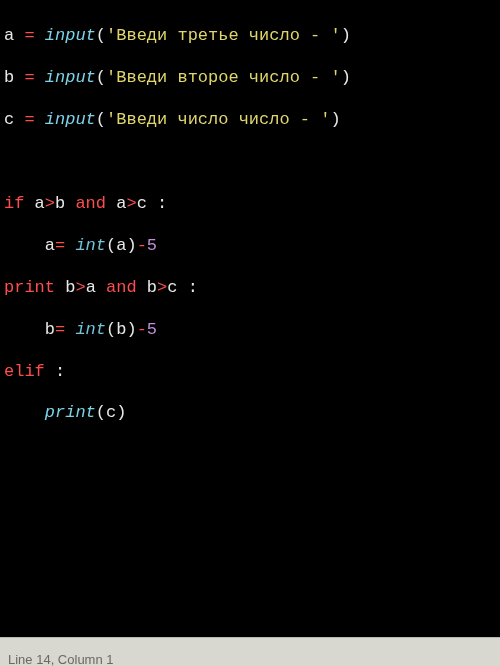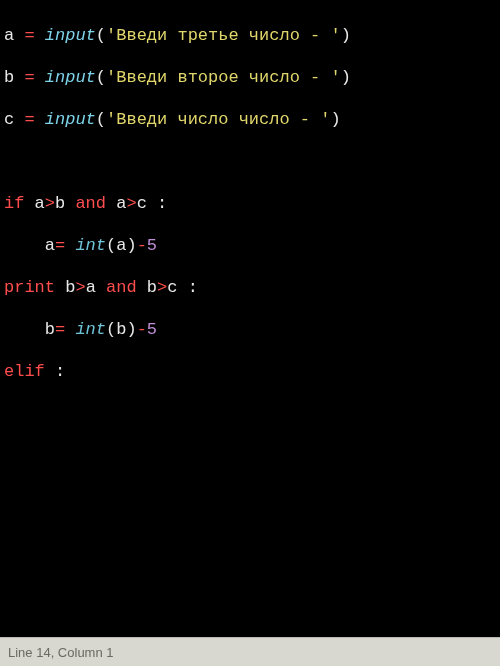--- a/index.html
+++ b/index.html
@@ -33,33 +33,33 @@
     .tok-punct { color: #e8e8e8; }
     .statusbar {
       height: 24px;
       background: #d8d8d0;
       border-top: 1px solid #b8b8b0;
       padding: 14px 8px;
       font-family: sans-serif;
       font-size: 13px;
       color: #6a6a62;
       display: flex;
-      align-items: center;
     }
   </style>
 </head>
 <body>
 
 <div class="editor">
 <div class="line"><span class="tok-var">a</span> <span class="tok-op">=</span> <span class="tok-func">input</span><span class="tok-paren">(</span><span class="tok-str">'Введи третье число - '</span><span class="tok-paren">)</span></div>
 <div class="line"><span class="tok-var">b</span> <span class="tok-op">=</span> <span class="tok-func">input</span><span class="tok-paren">(</span><span class="tok-str">'Введи второе число - '</span><span class="tok-paren">)</span></div>
 <div class="line"><span class="tok-var">c</span> <span class="tok-op">=</span> <span class="tok-func">input</span><span class="tok-paren">(</span><span class="tok-str">'Введи число число - '</span><span class="tok-paren">)</span></div>
 <div class="line"> </div>
 <div class="line"><span class="tok-kw">if</span> <span class="tok-var">a</span><span class="tok-op">&gt;</span><span class="tok-var">b</span> <span class="tok-kw">and</span> <span class="tok-var">a</span><span class="tok-op">&gt;</span><span class="tok-var">c</span><span class="tok-punct"> :</span></div>
 <div class="line"><span>    </span><span class="tok-var">a</span><span class="tok-op">=</span><span> </span><span class="tok-funcint">int</span><span class="tok-paren">(</span><span class="tok-var">a</span><span class="tok-paren">)</span><span class="tok-op">-</span><span class="tok-num">5</span></div>
 <div class="line"><span class="tok-kw">print</span> <span class="tok-var">b</span><span class="tok-op">&gt;</span><span class="tok-var">a</span> <span class="tok-kw">and</span> <span class="tok-var">b</span><span class="tok-op">&gt;</span><span class="tok-var">c</span><span class="tok-punct"> :</span></div>
 <div class="line"><span>    </span><span class="tok-var">b</span><span class="tok-op">=</span><span> </span><span class="tok-funcint">int</span><span class="tok-paren">(</span><span class="tok-var">b</span><span class="tok-paren">)</span><span class="tok-op">-</span><span class="tok-num">5</span></div>
 <div class="line"><span class="tok-kw">elif</span><span class="tok-punct"> :</span></div>
+<div class="line"><span>    </span><span class="tok-func">print</span><span class="tok-paren">(</span><span class="tok-var">c</span><span class="tok-paren">)</span></div>
 </div>
 
 <div class="statusbar">
   <span>Line 14, Column 1</span>
 </div>
 
 </body></html>

